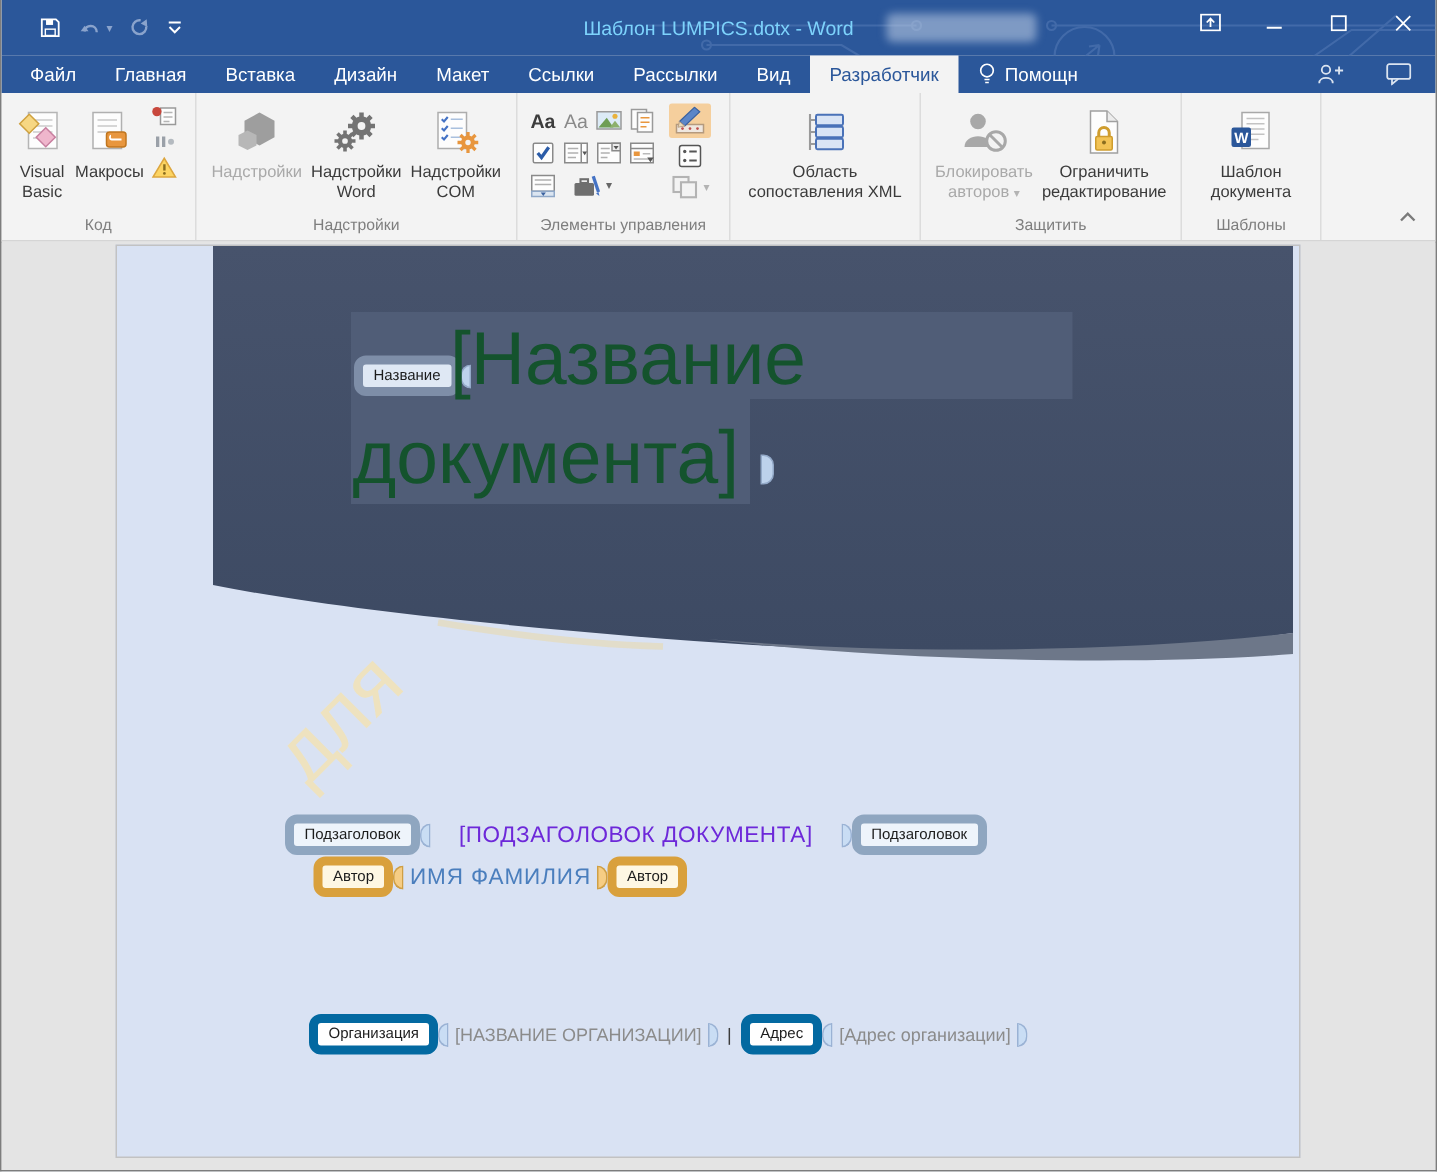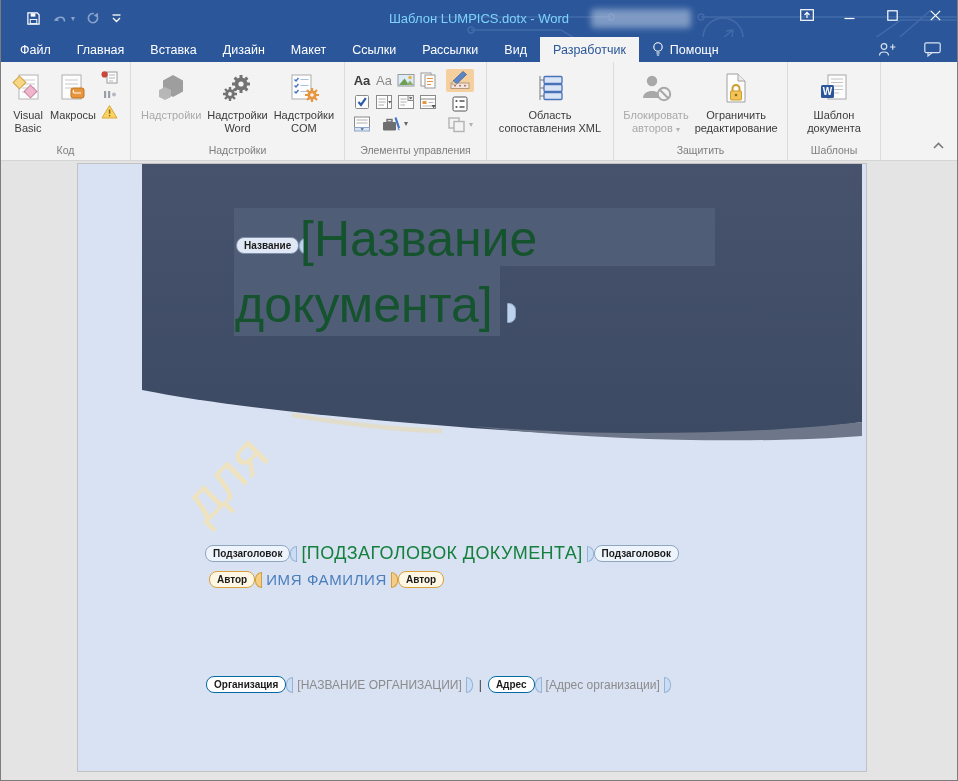--- a/index.html
+++ b/index.html
@@ -47,32 +47,32 @@
   .page{position:absolute;left:76px;top:1px;width:790px;height:609px;background:#d9e2f3;border:1px solid #c2c2c2;}
   .hdr{position:absolute;left:64px;top:0;width:720px;height:280px;}
   .hl{position:absolute;background:#505d77;}
   .hl1{left:156px;top:44px;width:481px;height:58px;}
   .hl2{left:156px;top:102px;width:266px;height:70px;}
   .doc-title{position:absolute;color:#14532d;font-size:50px;letter-spacing:0;white-space:nowrap;}
   .doc-title.l1{left:222px;top:46px;}
   .doc-title.l2{left:157px;top:112px;}
   .watermark{position:absolute;left:100px;top:282px;font-size:55px;color:#f0e3bb;transform:rotate(-45deg);opacity:.92;white-space:nowrap;}
   .ccrow{position:absolute;display:flex;align-items:center;}
-  .row-subtitle{left:127px;top:379px;}
+  .row-subtitle{left:112px;top:379px;}
   .row-author{left:131px;top:407px;}
   .row-org{left:128px;top:512px;}
-  .ctag{font-size:10px;font-weight:bold;color:#1c1c1c;background:#ffffff;border:1px solid #0369a1;border-radius:8px;padding:1px 7px;line-height:13px;white-space:nowrap;}
+  .ctag{font-size:10px;font-weight:normal;color:#1c1c1c;background:#ffffff;border:6px solid #0369a1;border-radius:8px;padding:1px 7px;line-height:13px;white-space:nowrap;}
   .ctag.blue{background:#eef4fb;border-color:#8fa6c0;}
   .ctag.orange{background:#fef7e3;border-color:#d9a03c;}
   .ctag.dark{background:#dfe8f4;border-color:#7e8ea8;}
   .cap{display:inline-block;width:7px;height:16px;background:#c9ddf4;border:1px solid #9ab2d4;}
   .cap.open{border-radius:7px 0 0 7px;margin-right:1px;}
   .cap.close{border-radius:0 7px 7px 0;margin-left:1px;}
   .cap.o{background:#f6cd84;border-color:#cf9f45;}
-  .subtitle-text{font-size:18px;color:#15803d;letter-spacing:.4px;margin:0 3px;white-space:nowrap;}
+  .subtitle-text{font-size:15px;color:#6d28d9;letter-spacing:.4px;margin:0 18px;white-space:nowrap;}
   .author-text{font-size:15px;color:#4a7ebd;letter-spacing:.6px;margin:0 3px;white-space:nowrap;}
   .org-text{font-size:12px;color:#8b8b8b;margin:0 3px;white-space:nowrap;}
   .vsep{font-size:12px;color:#3c3c3c;margin:0 6px;}
   .title-tag{position:absolute;left:158px;top:73px;display:flex;align-items:center;}
   .title-endcap{position:absolute;left:428px;top:139px;}
   .title-endcap .cap{height:20px;width:9px;background:#bdd2ec;border-color:#93a9c8;}
 </style>
 </head>
 <body>
 

